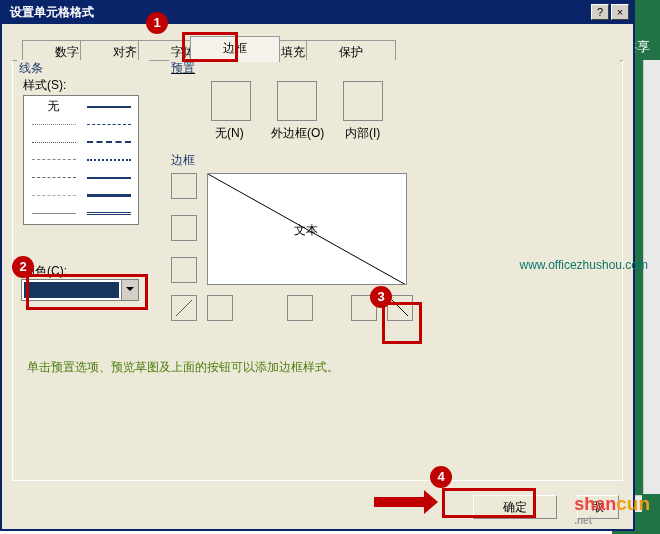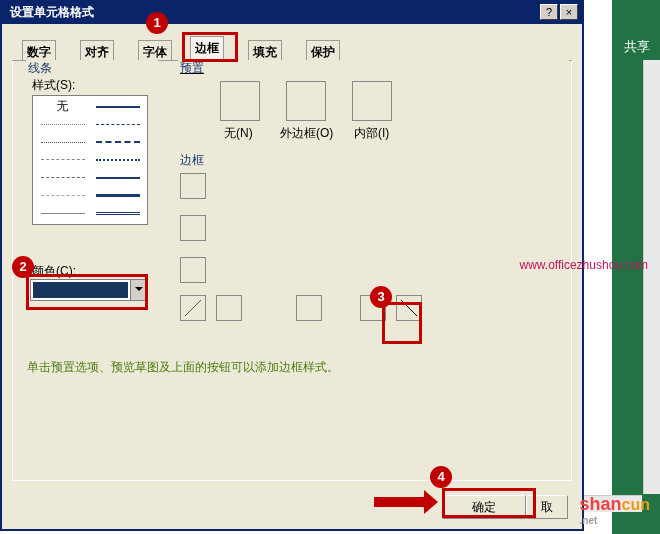--- a/index.html
+++ b/index.html
@@ -1,27 +1,27 @@
 <!DOCTYPE html>
 <html><head>
   <meta charset="utf-8">
   <style>
     * { box-sizing: border-box; margin: 0; padding: 0; font-family: "Microsoft YaHei", SimSun, sans-serif; font-size: 12px; }
     body { width: 660px; height: 534px; background: #fff; position: relative; overflow: hidden; }
     .excel-bg { position: absolute; top: 0; right: 0; width: 48px; height: 534px; background: #217346; }
     .excel-bg-lbl { position: absolute; top: 38px; right: 10px; color: #fff; font-size: 13px; }
-    .dialog { position: absolute; top: 0; left: 0; width: 584px; height: 531px; background: #ece9d8; border: 2px solid #0a246a; border-top: none; }
+    .dialog { position: absolute; top: 0; left: 0; width: 635px; height: 531px; background: #ece9d8; border: 2px solid #0a246a; border-top: none; }
     .titlebar { height: 24px; background: linear-gradient(#0a246a,#0a246a); color: #fff; display: flex; align-items: center; padding: 0 4px; }
     .titlebar .title { flex: 1; padding-left: 4px; font-weight: bold; }
     .tbtn { width: 18px; height: 16px; background: #d4d0c8; border: 1px solid #fff; border-right-color:#404040; border-bottom-color:#404040; margin-left: 2px; text-align: center; line-height: 14px; font-family: sans-serif; font-size: 11px; color:#000; }
     .tabs { position: relative; margin: 10px 10px 0 10px; height: 28px; }
-    .tab { position: absolute; top: 6px; height: 22px; border: 1px solid #999; border-bottom: none; background: #ece9d8; padding: 3px 4px; cursor: pointer; font-weight: bold; }
+    .tab { position: absolute; top: 6px; height: 22px; border: 1px solid #999; border-bottom: none; background: #ece9d8; padding: 3px 32px; cursor: pointer; }
     .tab.active { top: 2px; height: 26px; background: #f5f3eb; z-index: 2; }
     .tab-panel { position: absolute; top: 60px; left: 10px; right: 10px; bottom: 48px; border: 1px solid #fff; border-top-color:#999; background: #ece9d8; padding: 12px 14px; }
-    .fieldset { position: absolute; margin-left: 9px; }
+    .fieldset { position: absolute; }
     .fs-label { color: #1b3a6e; background: #ece9d8; padding: 0 2px; position: relative; top: -7px; left: 2px; }
     .fs-line { position: absolute; top: 0; left: 38px; right: 0; border-top: 1px solid #b9b4a3; }
     .line-area { left: 2px; top: 6px; width: 132px; height: 260px; }
     .style-label { position: absolute; top: 10px; left: 8px; }
     .style-box { position: absolute; top: 28px; left: 8px; width: 116px; height: 130px; border: 1px solid #7e7e7e; background: #fff; display: grid; grid-template-columns: 1fr 1fr; grid-template-rows: repeat(7,1fr); padding: 2px; }
     .swatch { display:flex; align-items:center; justify-content:center; }
     .swatch .ln { width: 44px; height: 0; }
     .color-label { position: absolute; top: 196px; left: 8px; }
     .color-combo { position: absolute; top: 212px; left: 6px; width: 118px; height: 22px; border: 1px solid #7e7e7e; background: #fff; display:flex; }
     .color-combo .sw { flex:1; margin:2px; background:#17365d; }
@@ -30,32 +30,32 @@
     .preset-area { left: 154px; top: 6px; right: 4px; height: 90px; text-decoration: underline; }
     .preset-btns { position: absolute; top: 14px; left: 44px; display:flex; gap: 26px; }
     .pb { width: 40px; height: 40px; border: 1px solid #888; background:#ece9d8; }
     .pb-lbl { position:absolute; top:58px; font-size:12px; }
     .border-area { left: 154px; top: 98px; right: 4px; height: 170px; }
     .bbtn { width:26px; height:26px; border:1px solid #888; background:#ece9d8; position:absolute; }
     .preview { position:absolute; top:14px; left:40px; width:200px; height:112px; border:1px solid #888; background:#fff; }
     .preview .diag { position:absolute; top:0; left:0; width:100%; height:100%; }
     .preview .txt { position:absolute; top:48px; left:86px; font-size:12px; }
     .hint { position:absolute; left: 14px; top: 298px; color:#4d7c0f; }
-    .btn-row { position:absolute; bottom: 10px; right: 14px; display:flex; gap:0; }
+    .btn-row { position:absolute; bottom: 10px; right: 14px; display:flex; gap:20px; }
     .btn { width: 84px; height: 24px; background:#ece9d8; border:1px solid #888; border-top-color:#fff; border-left-color:#fff; }
     .circle { position:absolute; width:22px; height:22px; border-radius:50%; background:#c00000; color:#fff; text-align:center; line-height:22px; font-weight:bold; z-index:20; font-size:13px;}
     .redbox { position:absolute; border:3px solid #c00000; z-index:19; pointer-events:none; }
     .arrow { position:absolute; z-index:20; }
     .arrow .shaft { position:absolute; top:7px; left:0; right:14px; height:10px; background:#c00000; }
     .arrow .head { position:absolute; right:0; top:0; border:12px solid transparent; border-left:14px solid #c00000; border-right:none; }
     .wm1 { position:absolute; right:12px; top:254px; z-index:25; text-align:center; }
     .wm1 .pill { background:#d21f2a; color:#fff; padding:4px 12px; border-radius:14px; font-size:15px; font-weight:bold; border:2px solid #fff; box-shadow:0 1px 3px rgba(0,0,0,.3);}
-    .wm1 .sub { color:#be185d; font-size:12px; margin-top:4px; }
+    .wm1 .sub { color:#0f766e; font-size:12px; margin-top:4px; }
     .wm2 { position:absolute; right:10px; bottom:8px; z-index:26; font-weight:bold; }
-    .wm2 .a{color:#ef4444; font-size:18px;} .wm2 .b{color:#f39c12; font-size:16px;} .wm2 .c{color:#999; font-size:10px; display:block; text-align:left;}
+    .wm2 .a{color:#ef4444; font-size:18px;} .wm2 .b{color:#f39c12; font-size:19px;} .wm2 .c{color:#999; font-size:10px; display:block; text-align:left;}
     .sb { position:absolute; right:0; bottom:40px; width:17px; top:60px; background:#e9e9e9; border-left:1px solid #ccc;}
     .sb-h { position:absolute; left:0; right:18px; bottom:22px; height:17px; background:#e9e9e9; border-top:1px solid #ccc;}
   </style>
 </head>
 <body>
 
 <div class="excel-bg"></div>
 <div class="excel-bg-lbl">共享</div>
 <div class="sb"></div>
 <div class="sb-h"></div>
@@ -145,20 +145,26 @@
       <div class="pb-lbl" style="left:104px">外边框(O)</div>
       <div class="pb-lbl" style="left:178px">内部(I)</div>
     </div>
 
     <div class="fieldset border-area">
       <div class="fs-line"></div>
       <div class="fs-label">边框</div>
       <div class="bbtn" style="top:14px; left:4px"></div>
       <div class="bbtn" style="top:56px; left:4px"></div>
       <div class="bbtn" style="top:98px; left:4px"></div>
+      <div class="preview">
+        <svg class="diag">
+            <line x1="0" y1="0" x2="200" y2="112" stroke="#000" stroke-width="1"></line>
+          </svg>
+        <div class="txt">文本</div>
+      </div>
       <div class="bbtn" style="top:136px; left:4px"><svg width="24" height="24">
             <line x1="4" y1="20" x2="20" y2="4" stroke="#555"></line>
           </svg></div>
       <div class="bbtn" style="top:136px; left:40px"></div>
       <div class="bbtn" style="top:136px; left:120px"></div>
       <div class="bbtn" style="top:136px; left:184px"></div>
       <div class="bbtn" style="top:136px; left:220px"><svg width="24" height="24">
             <line x1="4" y1="4" x2="20" y2="20" stroke="#000"></line>
           </svg></div>
     </div>

